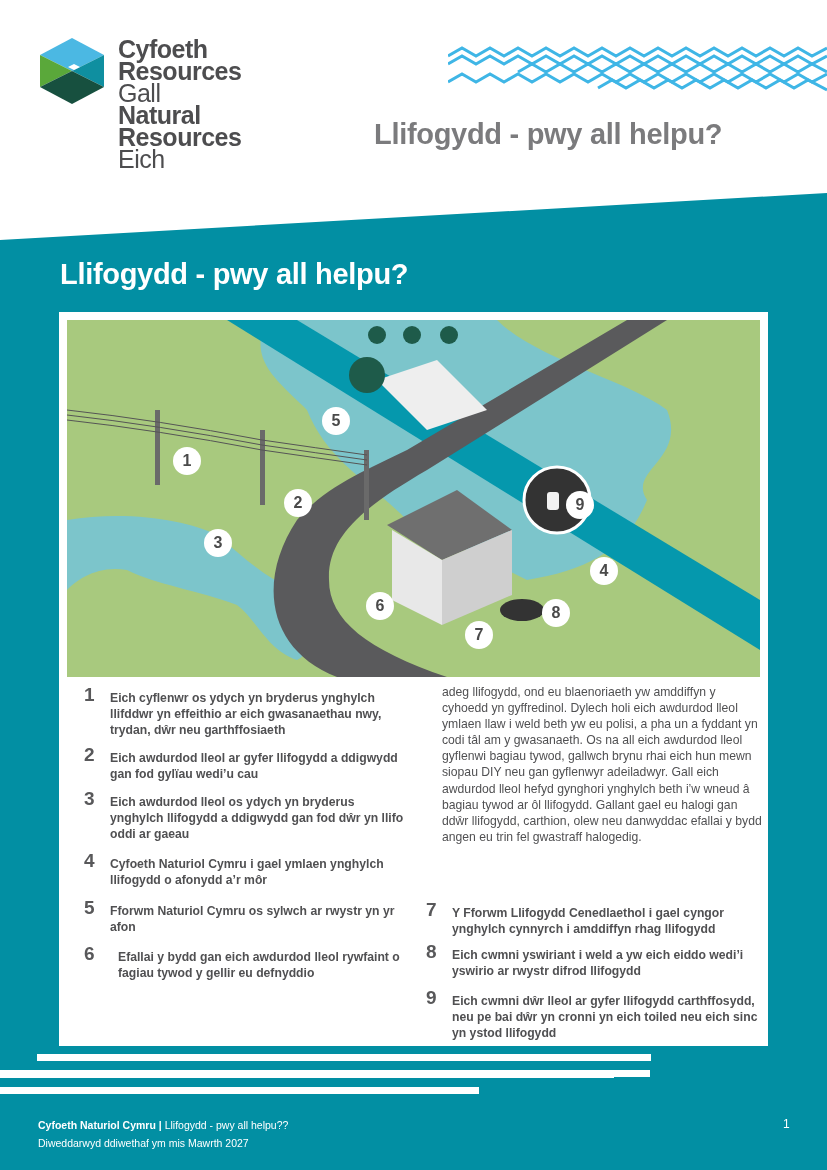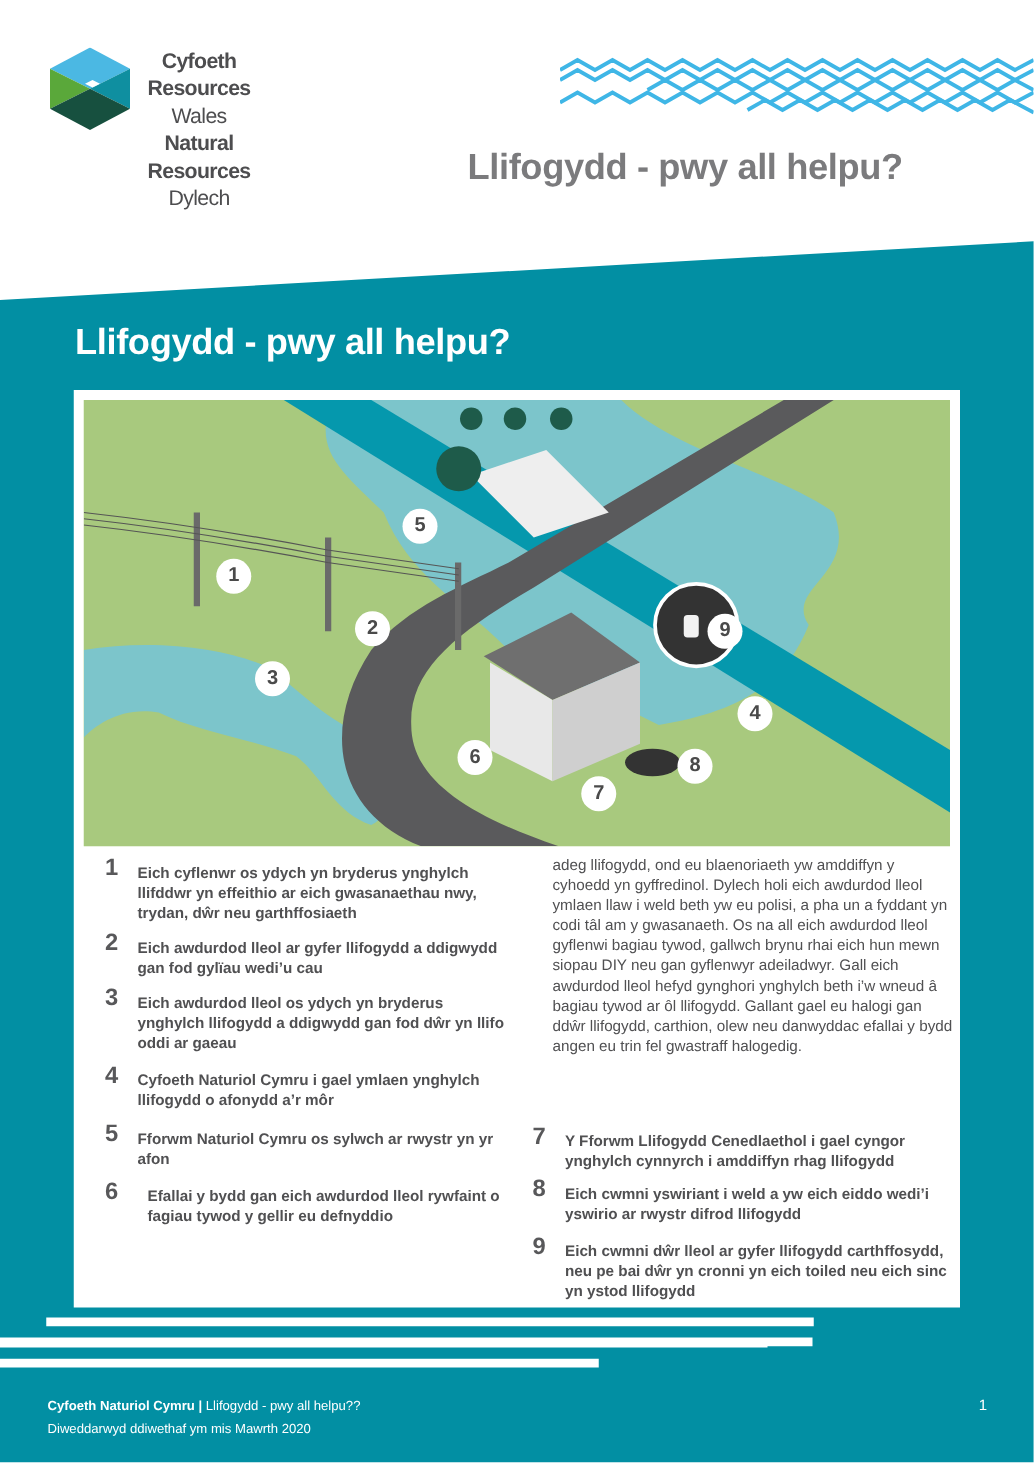--- a/index.html
+++ b/index.html
@@ -2,21 +2,21 @@
 <html><head>
   <meta charset="utf-8">
   <style>
     * { box-sizing: border-box; margin: 0; padding: 0; }
     html, body { width: 827px; height: 1170px; overflow: hidden; background: #ffffff; }
     body { position: relative; font-family: "Liberation Sans", sans-serif; color: #4a4a4a; }
 
     
     .logo { position: absolute; left: 38px; top: 38px; width: 220px; height: 140px; }
     .logo-mark { position: absolute; left: 0; top: 0; width: 68px; height: 66px; }
-    .logo-text { position: absolute; left: 80px; top: 0; font-size: 17px; line-height: 22px; color: #4d4d4f; letter-spacing: -0.5px; text-align: center; }
+    .logo-text { position: absolute; left: 80px; top: 0; font-size: 25px; line-height: 22px; color: #4d4d4f; letter-spacing: -0.5px; }
     .logo-text .b { font-weight: bold; display: block; }
     .logo-text .r { font-weight: normal; display: block; }
 
     .waves { position: absolute; left: 448px; top: 38px; width: 379px; height: 56px; }
     .header-title { position: absolute; left: 374px; top: 118px; font-size: 29px; font-weight: bold; color: #7b7b7d; letter-spacing: -0.3px; }
 
     
     .teal-bg { position: absolute; left: 0; top: 0; width: 827px; height: 1170px; }
 
     .main-title { position: absolute; left: 60px; top: 258px; font-size: 29px; font-weight: bold; color: #ffffff; letter-spacing: -0.3px; }
@@ -54,24 +54,24 @@
   <svg class="logo-mark" viewBox="0 0 68 66">
     <polygon points="34,0 66,17 34,33 2,17" fill="#4bb8e3"></polygon>
     <polygon points="66,17 66,49 34,33" fill="#0f8fa0"></polygon>
     <polygon points="2,17 34,33 2,49" fill="#5aa83a"></polygon>
     <polygon points="2,49 34,33 66,49 34,66" fill="#17503f"></polygon>
     <polygon points="30,29 36,26 42,29 36,32" fill="#ffffff"></polygon>
   </svg>
   <div class="logo-text">
     <span class="b">Cyfoeth</span>
     <span class="b">Resources</span>
-    <span class="r">Wales</span>
+    <span class="r">Gall</span>
     <span class="b">Natural</span>
     <span class="b">Resources</span>
-    <span class="r">Dylech</span>
+    <span class="r">Eich</span>
   </div>
 </div>
 
 <svg class="waves" viewBox="0 0 379 56">
   <g fill="none" stroke="#3fb6e6" stroke-width="3">
     <polyline points="0,18 14,10 28,18 42,10 56,18 70,10 84,18 98,10 112,18 126,10 140,18 154,10 168,18 182,10 196,18 210,10 224,18 238,10 252,18 266,10 280,18 294,10 308,18 322,10 336,18 350,10 364,18 379,10"></polyline>
     <polyline points="0,26 14,18 28,26 42,18 56,26 70,18 84,26 98,18 112,26 126,18 140,26 154,18 168,26 182,18 196,26 210,18 224,26 238,18 252,26 266,18 280,26 294,18 308,26 322,18 336,26 350,18 364,26 379,18"></polyline>
     <polyline points="70,34 84,26 98,34 112,26 126,34 140,26 154,34 168,26 182,34 196,26 210,34 224,26 238,34 252,26 266,34 280,26 294,34 308,26 322,34 336,26 350,34 364,26 379,34"></polyline>
     <polyline points="0,44 14,36 28,44 42,36 56,44 70,36 84,44 98,36 112,44 126,36 140,44 154,36 168,44 182,36 196,44 210,36 224,44 238,36 252,44 266,36 280,44 294,36 308,44 322,36 336,44 350,36 364,44 379,36"></polyline>
     <polyline points="150,50 164,42 178,50 192,42 206,50 220,42 234,50 248,42 262,50 276,42 290,50 304,42 318,50 332,42 346,50 360,42 379,52"></polyline>
@@ -179,14 +179,14 @@
 
 <div class="stripe" style="left:37px; top:1054px; width:614px;"></div>
 <div class="stripe" style="left:0; top:1070px; width:650px;"></div>
 <div class="stripe" style="left:0; top:1070px; width:614px; top:1071px;"></div>
 <div class="stripe" style="left:0; top:1087px; width:479px;"></div>
 
 <div class="footer-line1">
   <span class="org">Cyfoeth Naturiol Cymru |</span>
   <span>Llifogydd - pwy all helpu??</span>
 </div>
-<div class="footer-line2">Diweddarwyd ddiwethaf ym mis Mawrth 2020</div>
+<div class="footer-line2">Diweddarwyd ddiwethaf ym mis Mawrth 2027</div>
 <div class="page-num">1</div>
 
 </body></html>

